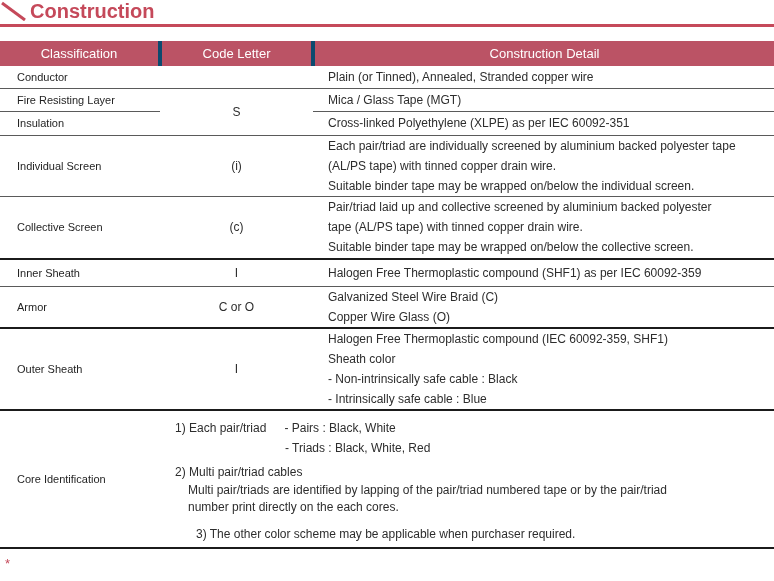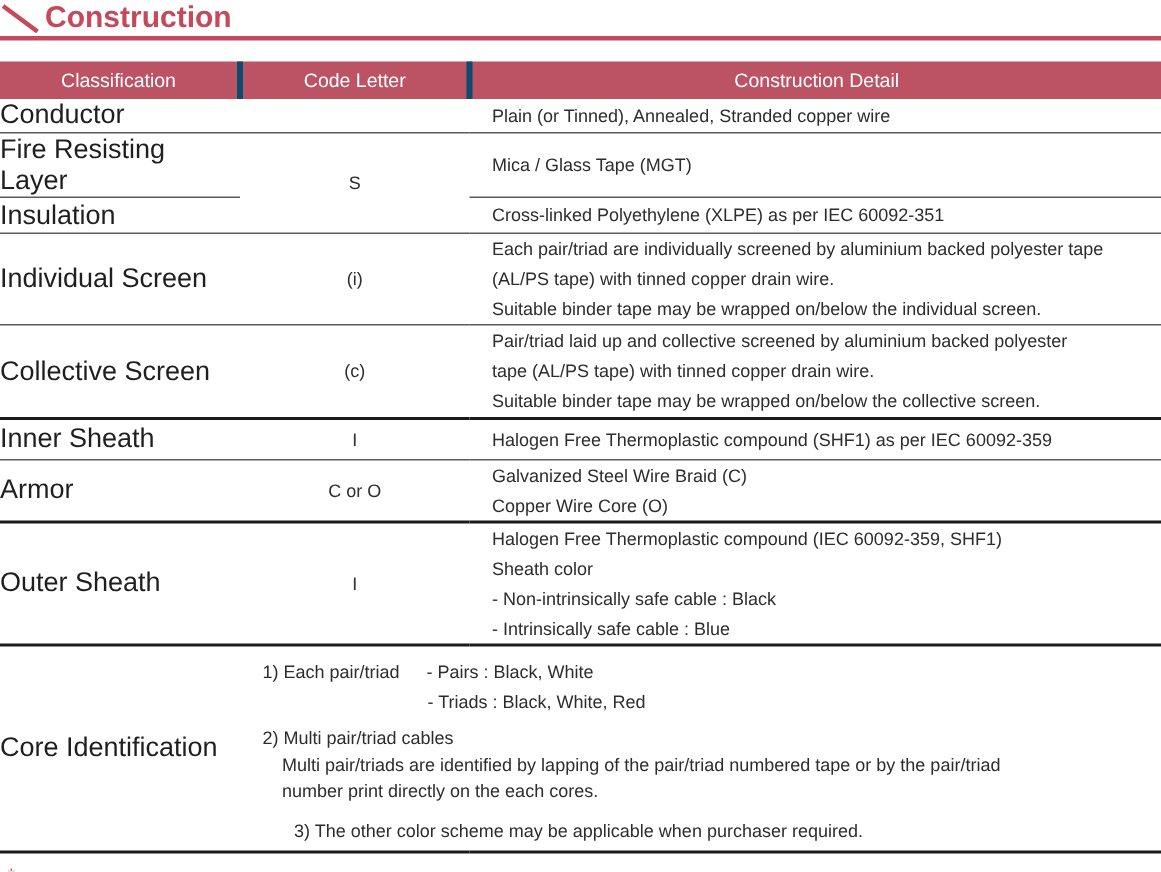--- a/index.html
+++ b/index.html
@@ -10,34 +10,34 @@
     --line-heavy:#1b1b1b;
     --text-dark:#1f1f1f;
     --text-body:#2d2d2d;
   }
   *{box-sizing:border-box;margin:0;padding:0;}
   html,body{background:#ffffff;}
   body{font-family:"Liberation Sans", sans-serif;}
   .page{position:relative;width:774px;height:581px;background:#fff;overflow:hidden;}
 
   
-  .title-row{display:flex;align-items:center;padding-top:2px;height:21px;}
+  .title-row{display:flex;align-items:flex-end;padding-top:2px;height:21px;}
   .diag{display:block;margin-left:1px;}
   .page-title{color:var(--accent-red);font-size:20px;font-weight:bold;letter-spacing:0px;line-height:20px;margin-left:3px;}
   .title-rule{margin-top:3px;height:3px;background:var(--accent-red);width:774px;}
 
   
   table.construction{border-collapse:collapse;table-layout:fixed;width:774px;margin-top:14px;}
   col.c1{width:160px;} col.c2{width:153px;} col.c3{width:461px;}
   tr.head-row{height:25px;}
   tr.head-row th{background:var(--header-bg);color:var(--header-text);font-weight:normal;font-size:13px;text-align:center;vertical-align:middle;padding:0;}
   tr.head-row th.gap{border-right:4px solid #0c4a6e;}
 
   td{vertical-align:middle;padding:0;}
-  td.cls{font-size:18px;color:var(--text-dark);}
+  td.cls{font-size:11px;color:var(--text-dark);padding-left:17px;}
   td.code{font-size:12px;color:var(--text-body);text-align:center;}
   td.det{font-size:12px;color:var(--text-body);padding-left:15px;line-height:20px;}
   .b-light{border-bottom:1px solid var(--line-light);}
   .b-heavy{border-bottom:2px solid var(--line-heavy);}
 
   tr.r-conductor{height:22px;}
   tr.r-fire{height:23px;}
   tr.r-insulation{height:24px;}
   tr.r-individual{height:59px;}
   tr.r-collective{height:63px;}
@@ -120,21 +120,21 @@
       <tr class="r-inner">
         <td class="cls b-light">Inner Sheath</td>
         <td class="code b-light">I</td>
         <td class="det b-light">Halogen Free Thermoplastic compound (SHF1) as per IEC 60092-359</td>
       </tr>
       <tr class="r-armor">
         <td class="cls b-heavy">Armor</td>
         <td class="code b-heavy">C or O</td>
         <td class="det b-heavy">
           <div class="det-line">Galvanized Steel Wire Braid (C)</div>
-          <div class="det-line">Copper Wire Core (O)</div>
+          <div class="det-line">Copper Wire Glass (O)</div>
         </td>
       </tr>
       <tr class="r-outer">
         <td class="cls b-heavy">Outer Sheath</td>
         <td class="code b-heavy">I</td>
         <td class="det b-heavy">
           <div class="det-line">Halogen Free Thermoplastic compound (IEC 60092-359, SHF1)</div>
           <div class="det-line">Sheath color</div>
           <div class="det-line">- Non-intrinsically safe cable : Black</div>
           <div class="det-line">- Intrinsically safe cable : Blue</div>

